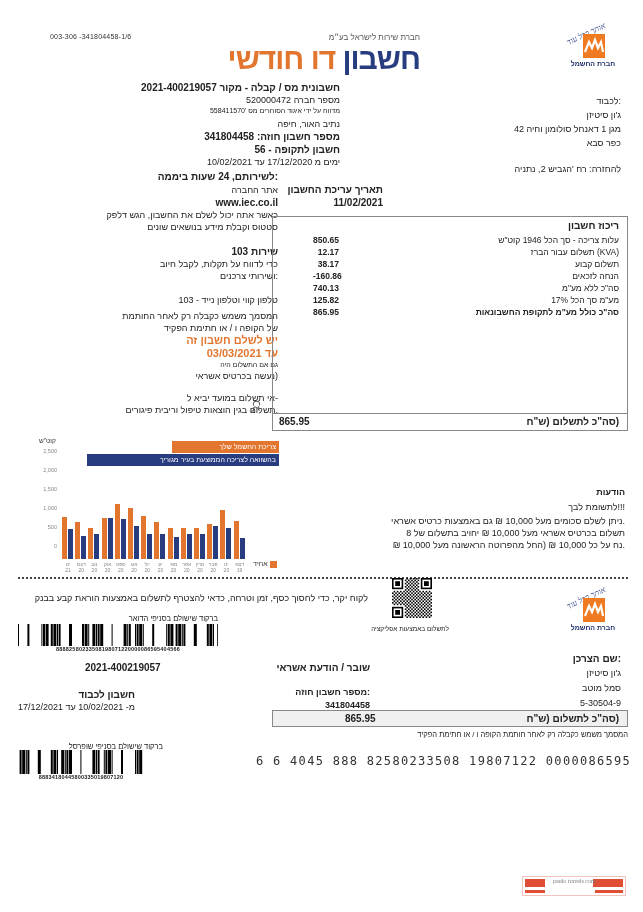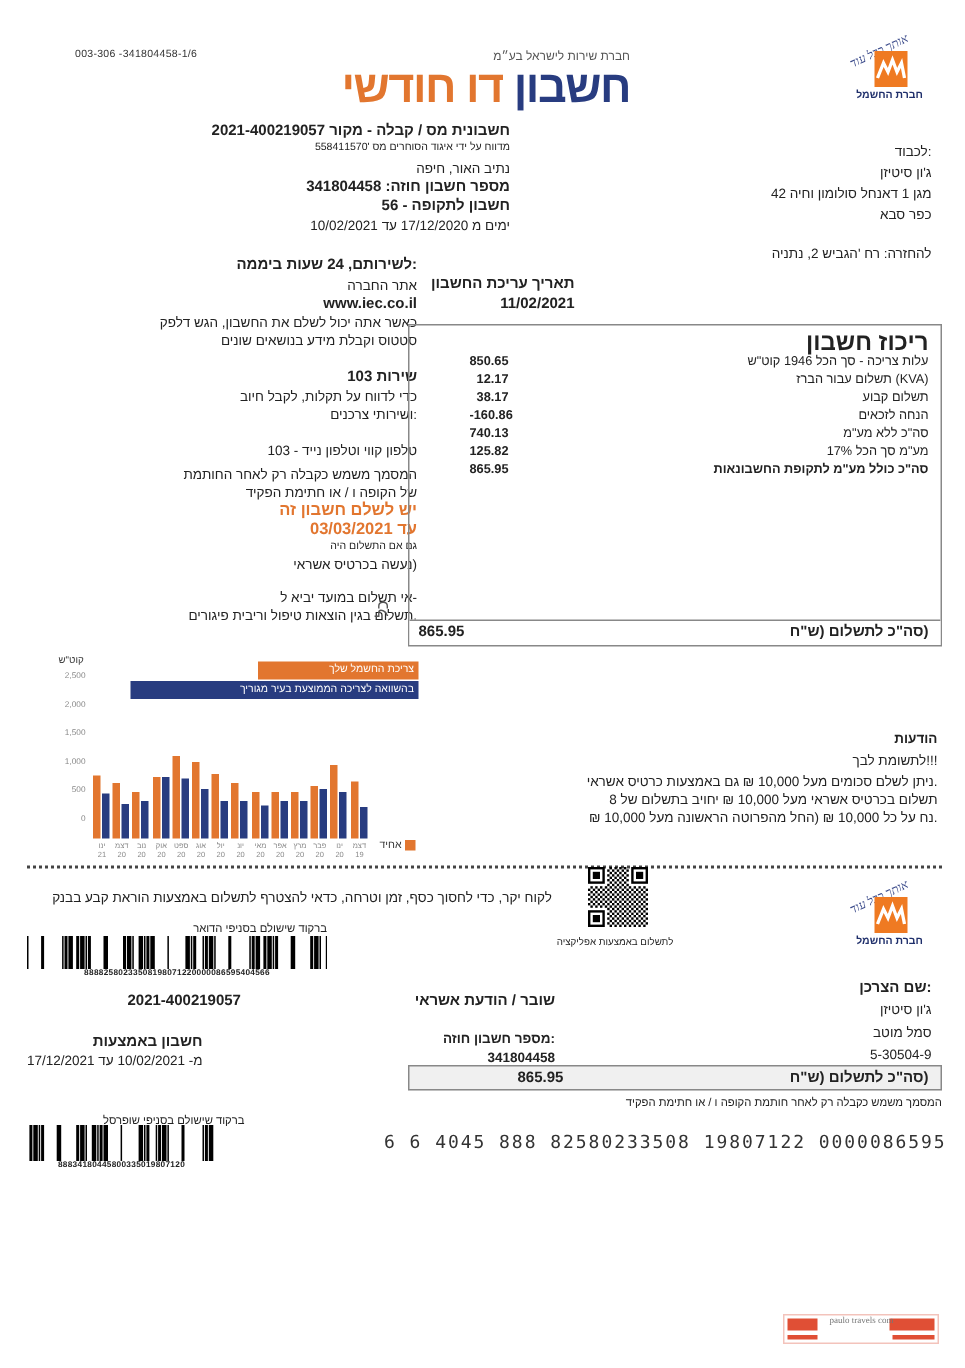--- a/index.html
+++ b/index.html
@@ -23,21 +23,21 @@
   .logo .mark svg { position: absolute; left: 0; top: 0; }
   .logo .lname { position: absolute; left: 0; width: 56px; top: 36px; font-size: 7px; font-weight: bold; color: #1f2f6b; text-align: center; direction: rtl; }
 
   
   .line { font-size: 9px; line-height: 12px; white-space: nowrap; }
   .line-s { font-size: 7px; line-height: 10px; white-space: nowrap; }
   .line-b { font-size: 10px; font-weight: bold; line-height: 13px; white-space: nowrap; }
 
   
   .summary { left: 272px; top: 216px; width: 356px; height: 215px; border: 1px solid #888; }
-  .summary .hdr { position: absolute; right: 8px; top: 3px; font-size: 16px; font-weight: bold; }
+  .summary .hdr { position: absolute; right: 8px; top: 3px; font-size: 10px; font-weight: bold; }
   .summary .row { position: absolute; left: 0; width: 100%; height: 12px; font-size: 8.5px; line-height: 12px; }
   .summary .row .lbl { position: absolute; right: 8px; direction: rtl; white-space: nowrap; }
   .summary .row .val { position: absolute; left: 40px; width: 26px; text-align: right; direction: ltr; font-weight: bold; }
   .summary .row.total { font-weight: bold; }
   .summary .payrow { position: absolute; left: 0; bottom: 0; width: 100%; height: 17px; border-top: 1px solid #888; background: #fff; }
   .summary .payrow .pval { position: absolute; left: 6px; top: 2px; font-size: 10px; font-weight: bold; }
   .summary .payrow .plbl { position: absolute; right: 8px; top: 2px; font-size: 10px; font-weight: bold; direction: rtl; }
   .side-glyph { left: 250px; top: 400px; font-size: 11px; color: #555; transform: rotate(-90deg); }
 
   
@@ -95,20 +95,21 @@
   <div class="mark">
     <svg width="22" height="24" viewBox="0 0 22 24">
         <path d="M2 18 L6 8 L9 14 L12 6 L15 14 L18 8 L20 18" stroke="#fff" stroke-width="2.2" fill="none"></path>
       </svg>
   </div>
   <div class="lname">חברת החשמל</div>
 </div>
 
 <div class="abs rtl" style="right:303px; top:81px; width:240px;">
   <div class="line-b">חשבונית מס / קבלה - מקור 2021-400219057</div>
+  <div class="line">מספר חברה 520000472</div>
   <div class="line-s">מדווח על ידי איגוד הסוחרים מס '558411570</div>
   <div class="line" style="margin-top:2px;">נתיב האור, חיפה</div>
   <div class="line-b">מספר חשבון חוזה: 341804458</div>
   <div class="line-b">חשבון לתקופה - 56</div>
   <div class="line">ימים מ 17/12/2020 עד 10/02/2021</div>
 </div>
 
 <div class="abs rtl" style="right:22px; top:95px; width:180px;">
   <div class="line">:לכבוד</div>
   <div class="line" style="margin-top:2px;">ג'ון סיטיזן</div>
@@ -608,21 +609,21 @@
 <div class="abs rtl" style="right:22px; top:652px; width:140px;">
   <div class="line-b">:שם הצרכן</div>
   <div class="line" style="margin-top:2px;">ג'ון סיטיזן</div>
   <div class="line" style="margin-top:3px;">סמל מוטב</div>
   <div class="line" style="margin-top:3px;">5-30504-9</div>
 </div>
 
 <div class="abs line-b" style="left:85px; top:661px;">2021-400219057</div>
 <div class="abs rtl line-b" style="left:260px; top:661px; width:110px;">שובר / הודעת אשראי</div>
 
-<div class="abs rtl line-b" style="left:30px; top:688px; width:105px;">חשבון באמצעות</div>
+<div class="abs rtl line-b" style="left:30px; top:688px; width:105px;">חשבון לכבוד</div>
 <div class="abs rtl line" style="left:30px; top:701px; width:105px;">מ- 10/02/2021 עד 17/12/2021</div>
 
 <div class="abs rtl" style="left:270px; top:686px; width:100px;">
   <div class="line-b" style="font-weight:bold; font-size:9px;">:מספר חשבון חוזה</div>
   <div class="line-b" style="font-size:9px;">341804458</div>
 </div>
 
 <div class="abs lowerbox">
   <span class="pval">865.95</span>
   <span class="plbl">(סה"כ לתשלום (ש"ח</span>

